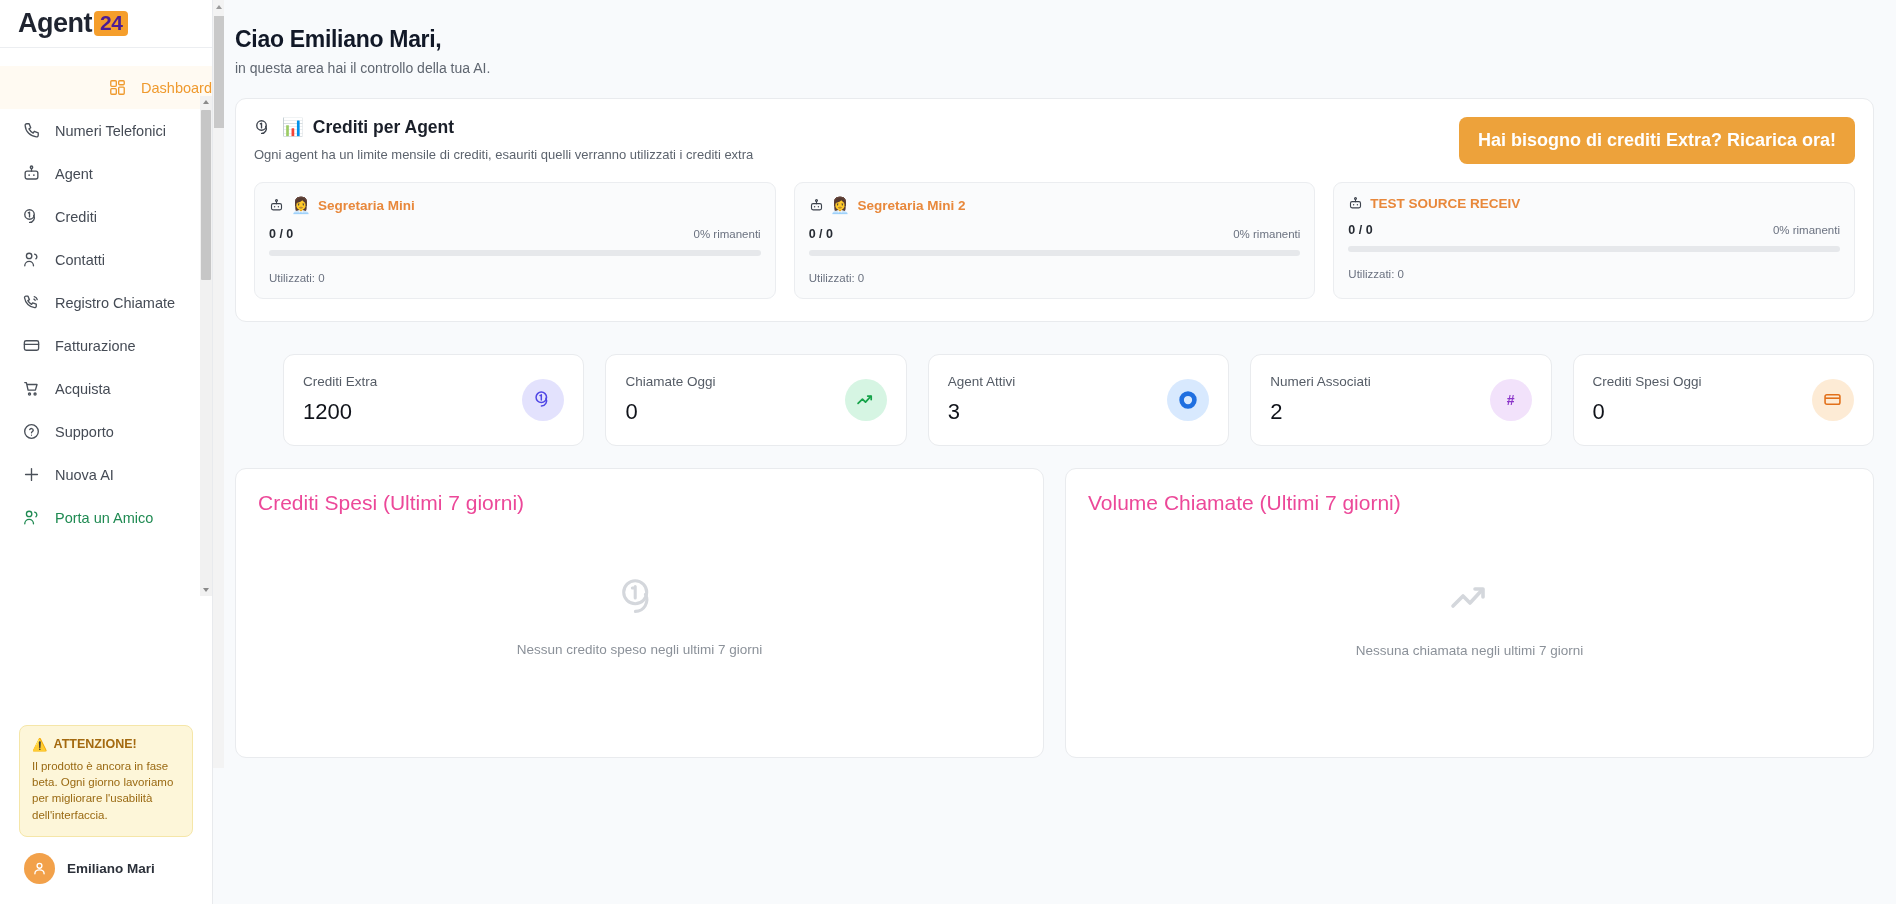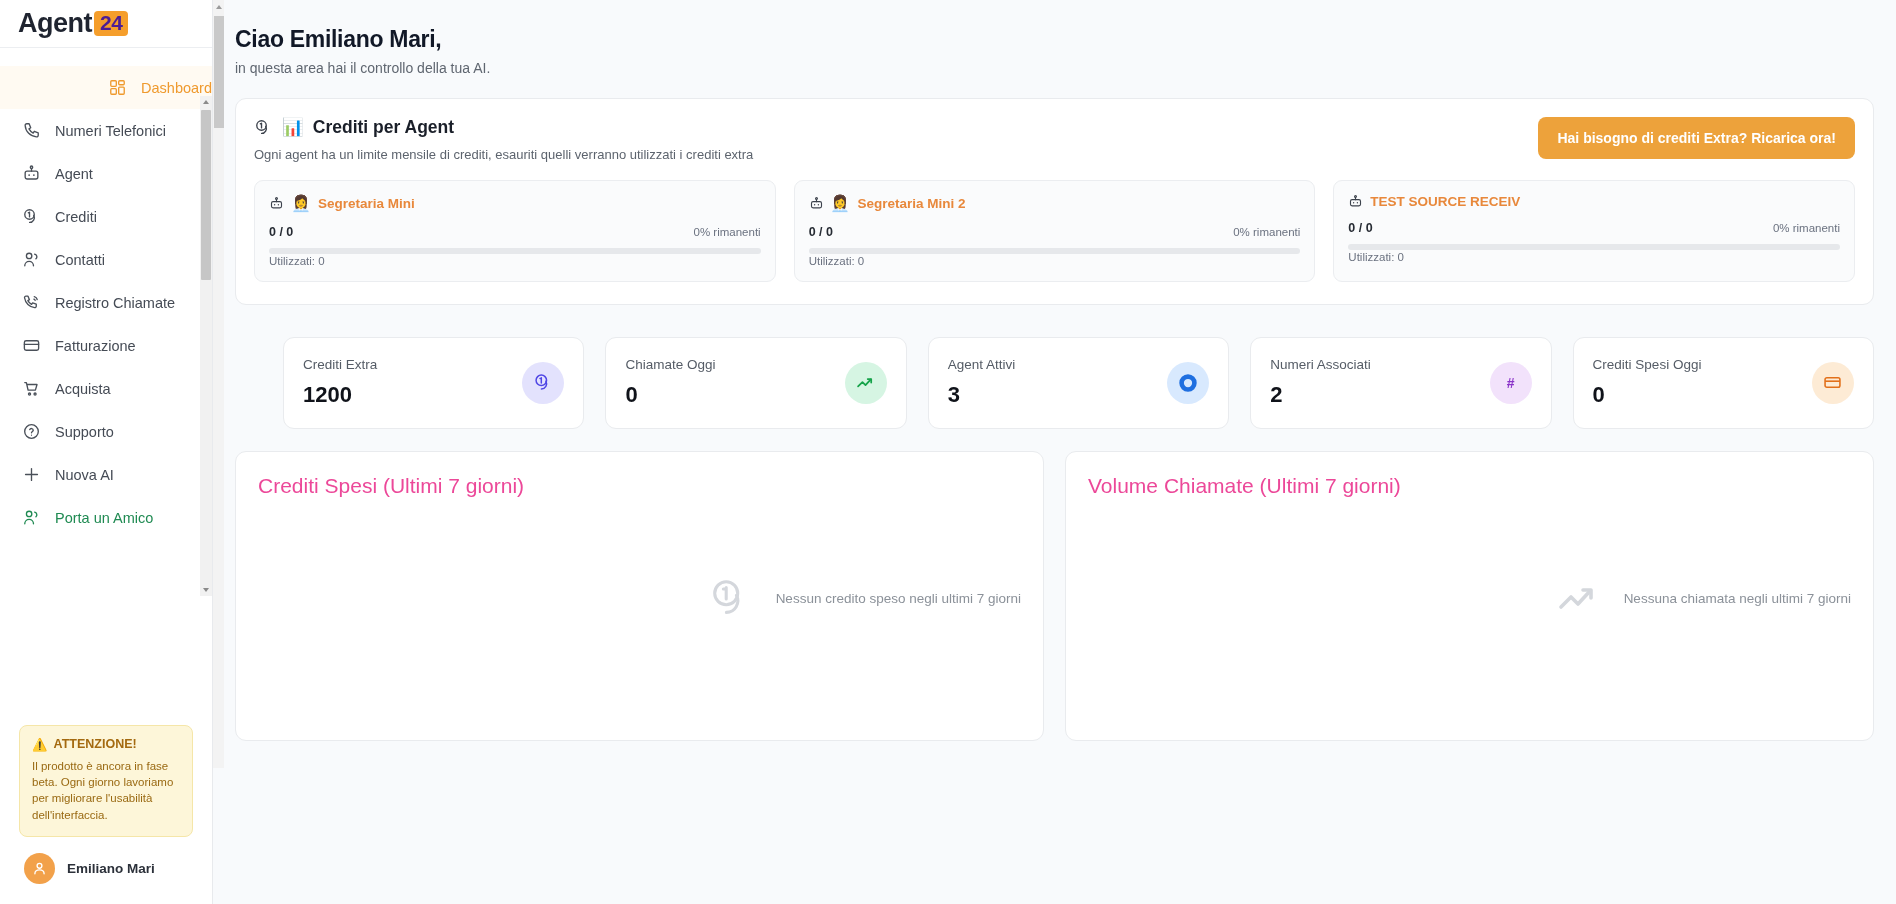--- a/index.html
+++ b/index.html
@@ -121,21 +121,21 @@
   
   .credits-panel { margin-top: 22px; padding: 18px 18px 22px 18px; position: relative; }
   .credits-head { display: flex; align-items: flex-start; justify-content: space-between; }
   .credits-title {
     display: flex; align-items: center; gap: 9px;
     font-size: 17.5px; font-weight: 700; color: #1a1f29;
   }
   .credits-desc { font-size: 13px; color: #5d646e; margin-top: 9px; }
   .cta-btn {
     background: #eda23b; color: #ffffff; border: none; border-radius: 8px;
-    font-size: 14px; font-weight: 700; padding: 13px 19px; cursor: pointer;
+    font-size: 18px; font-weight: 700; padding: 13px 19px; cursor: pointer;
     font-family: "Liberation Sans", sans-serif; white-space: nowrap;
   }
   .agent-grid {
     display: grid; grid-template-columns: repeat(3, 1fr);
     gap: 18px; margin-top: 18px;
   }
   .agent-card {
     background: #fafbfc; border: 1px solid #ebedf0; border-radius: 9px;
     padding: 13px 14px 14px 14px;
   }
@@ -145,45 +145,45 @@
   }
   .agent-nums {
     display: flex; justify-content: space-between; align-items: baseline;
     margin-top: 12px;
   }
   .agent-ratio { font-size: 12.5px; font-weight: 700; color: #262b33; }
   .agent-pct { font-size: 11.5px; color: #6b7280; }
   .bar-track {
     height: 6px; background: #e6e8eb; border-radius: 3px; margin-top: 9px;
   }
-  .agent-used { font-size: 11.5px; color: #6b7280; margin-top: 1px; }
+  .agent-used { font-size: 11.5px; color: #6b7280; margin-top: 16px; }
 
   
   .stat-row {
     display: grid; grid-template-columns: repeat(5, 1fr);
     gap: 21px; margin-top: 32px; padding-left: 48px;
   }
   .stat-card {
     padding: 19px 19px 20px 19px;
     display: flex; align-items: center; justify-content: space-between;
   }
   .stat-label { font-size: 13.5px; color: #555c66; }
-  .stat-value { font-size: 22px; font-weight: 700; color: #10131a; margin-top: 10px; }
+  .stat-value { font-size: 22px; font-weight: 400; color: #10131a; margin-top: 10px; }
   .stat-ico {
     width: 42px; height: 42px; border-radius: 50%; flex: none;
     display: flex; align-items: center; justify-content: center;
   }
 
   
   .chart-row { display: grid; grid-template-columns: 1fr 1fr; gap: 21px; margin-top: 22px; }
   .chart-card { padding: 22px 22px 0 22px; height: 290px; }
   .chart-title { font-size: 21px; font-weight: 400; color: #ec4899; }
   .chart-empty {
-    display: flex; flex-direction: row; align-items: center;
-    justify-content: flex-end; gap: 22px; height: 200px;
+    display: flex; flex-direction: column; align-items: center;
+    justify-content: center; gap: 22px; height: 200px;
   }
   .chart-empty-text { font-size: 13.5px; color: #8b9199; }
 </style>
 </head>
 <body>
 
 <div class="app">
 
   <aside class="sidebar">
 

